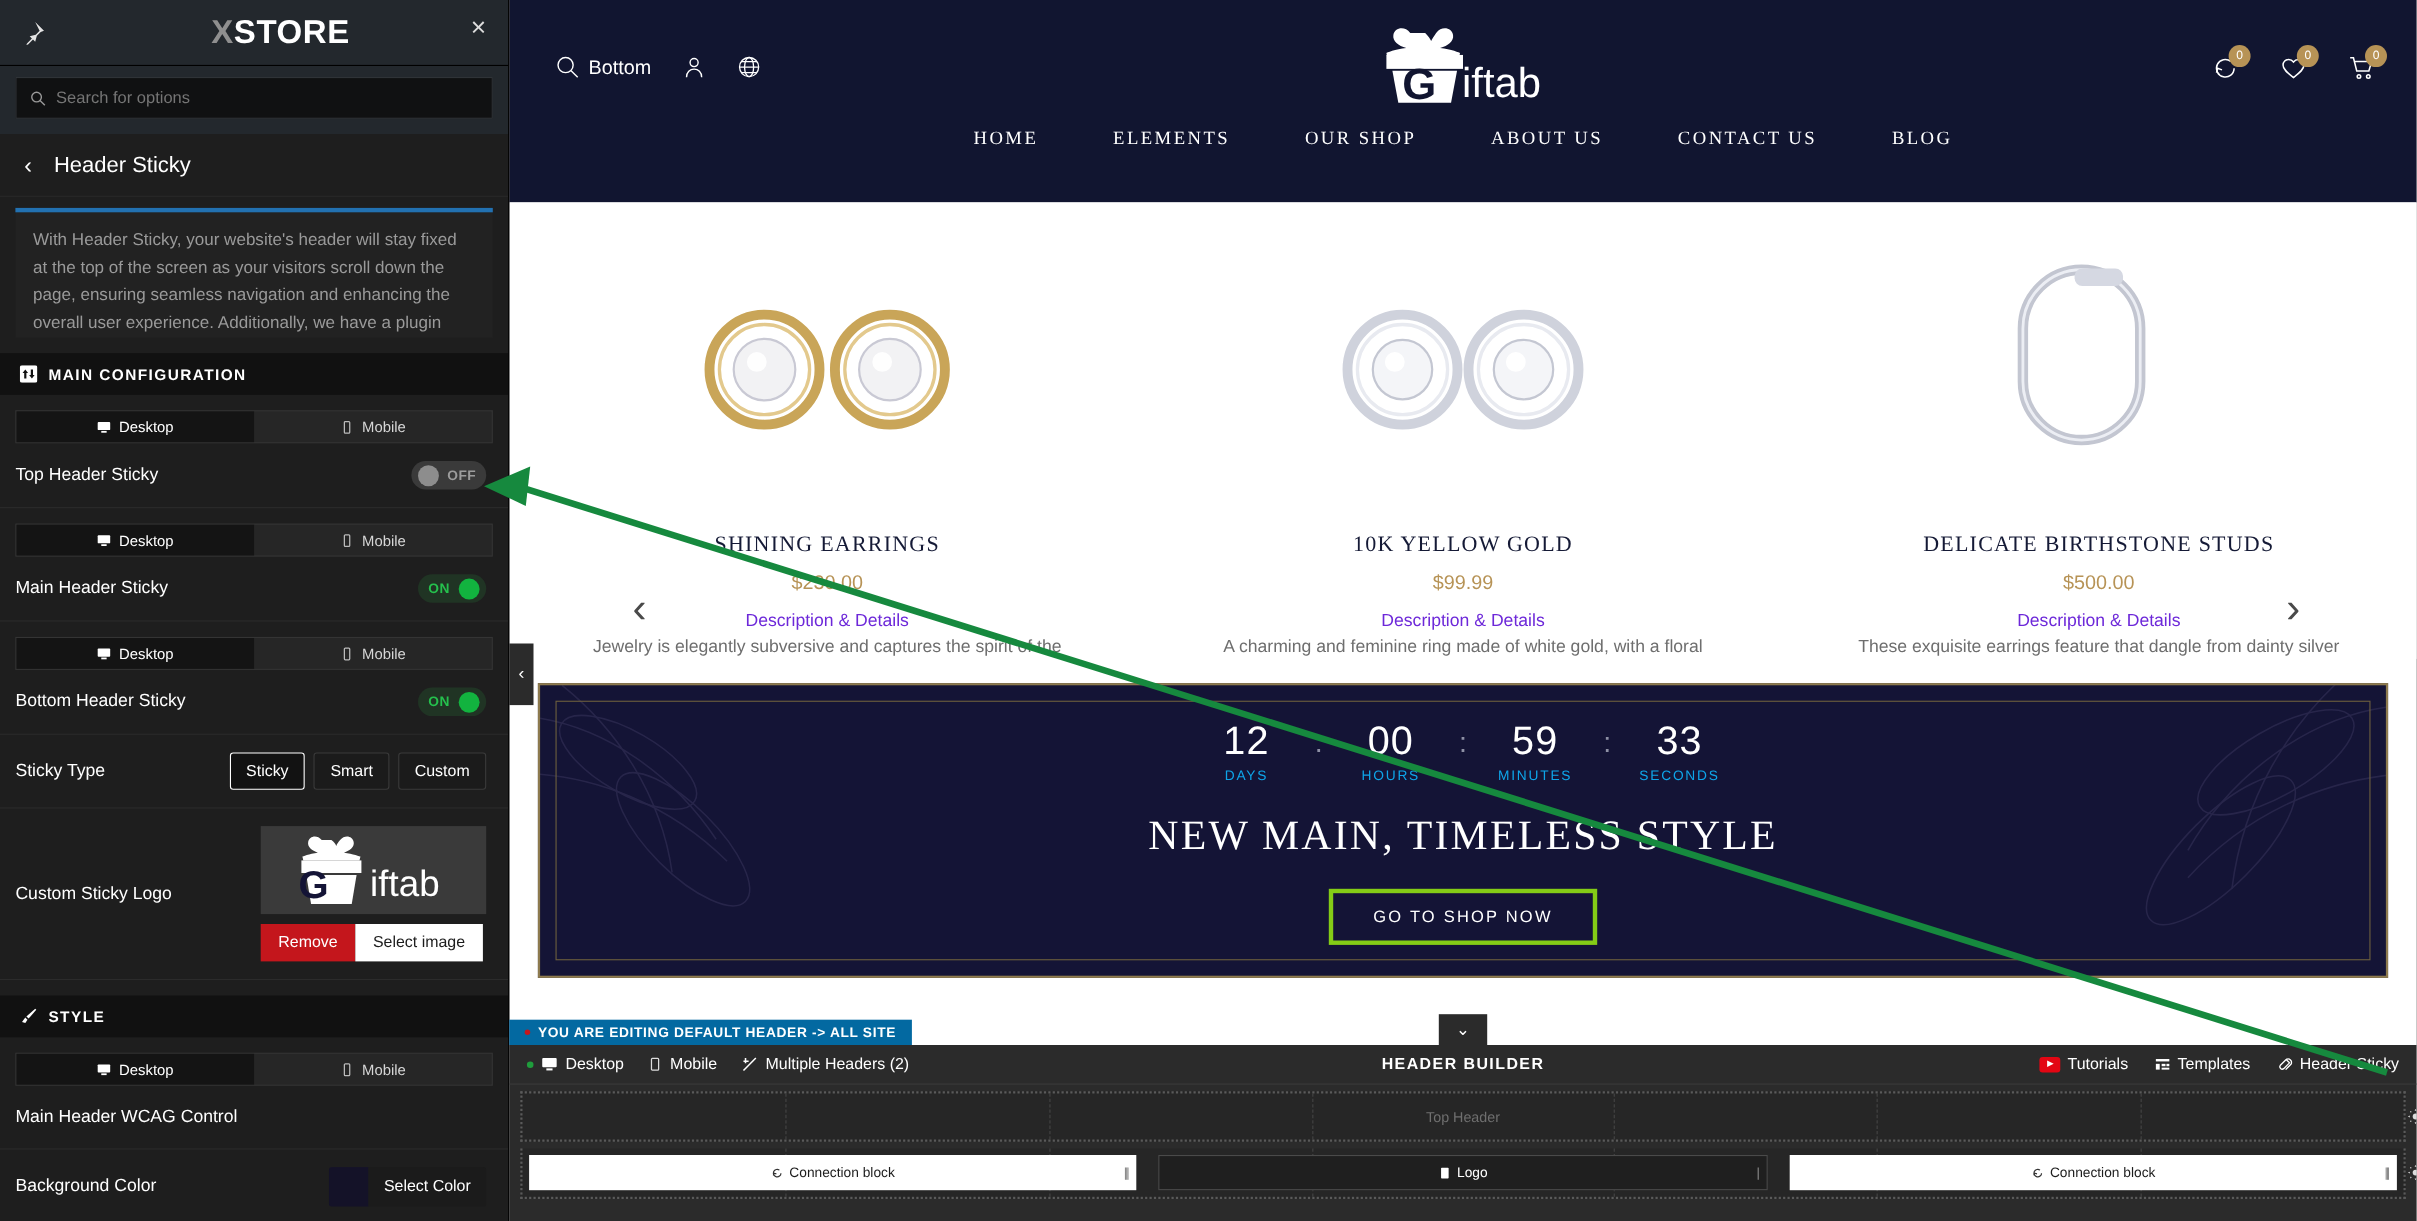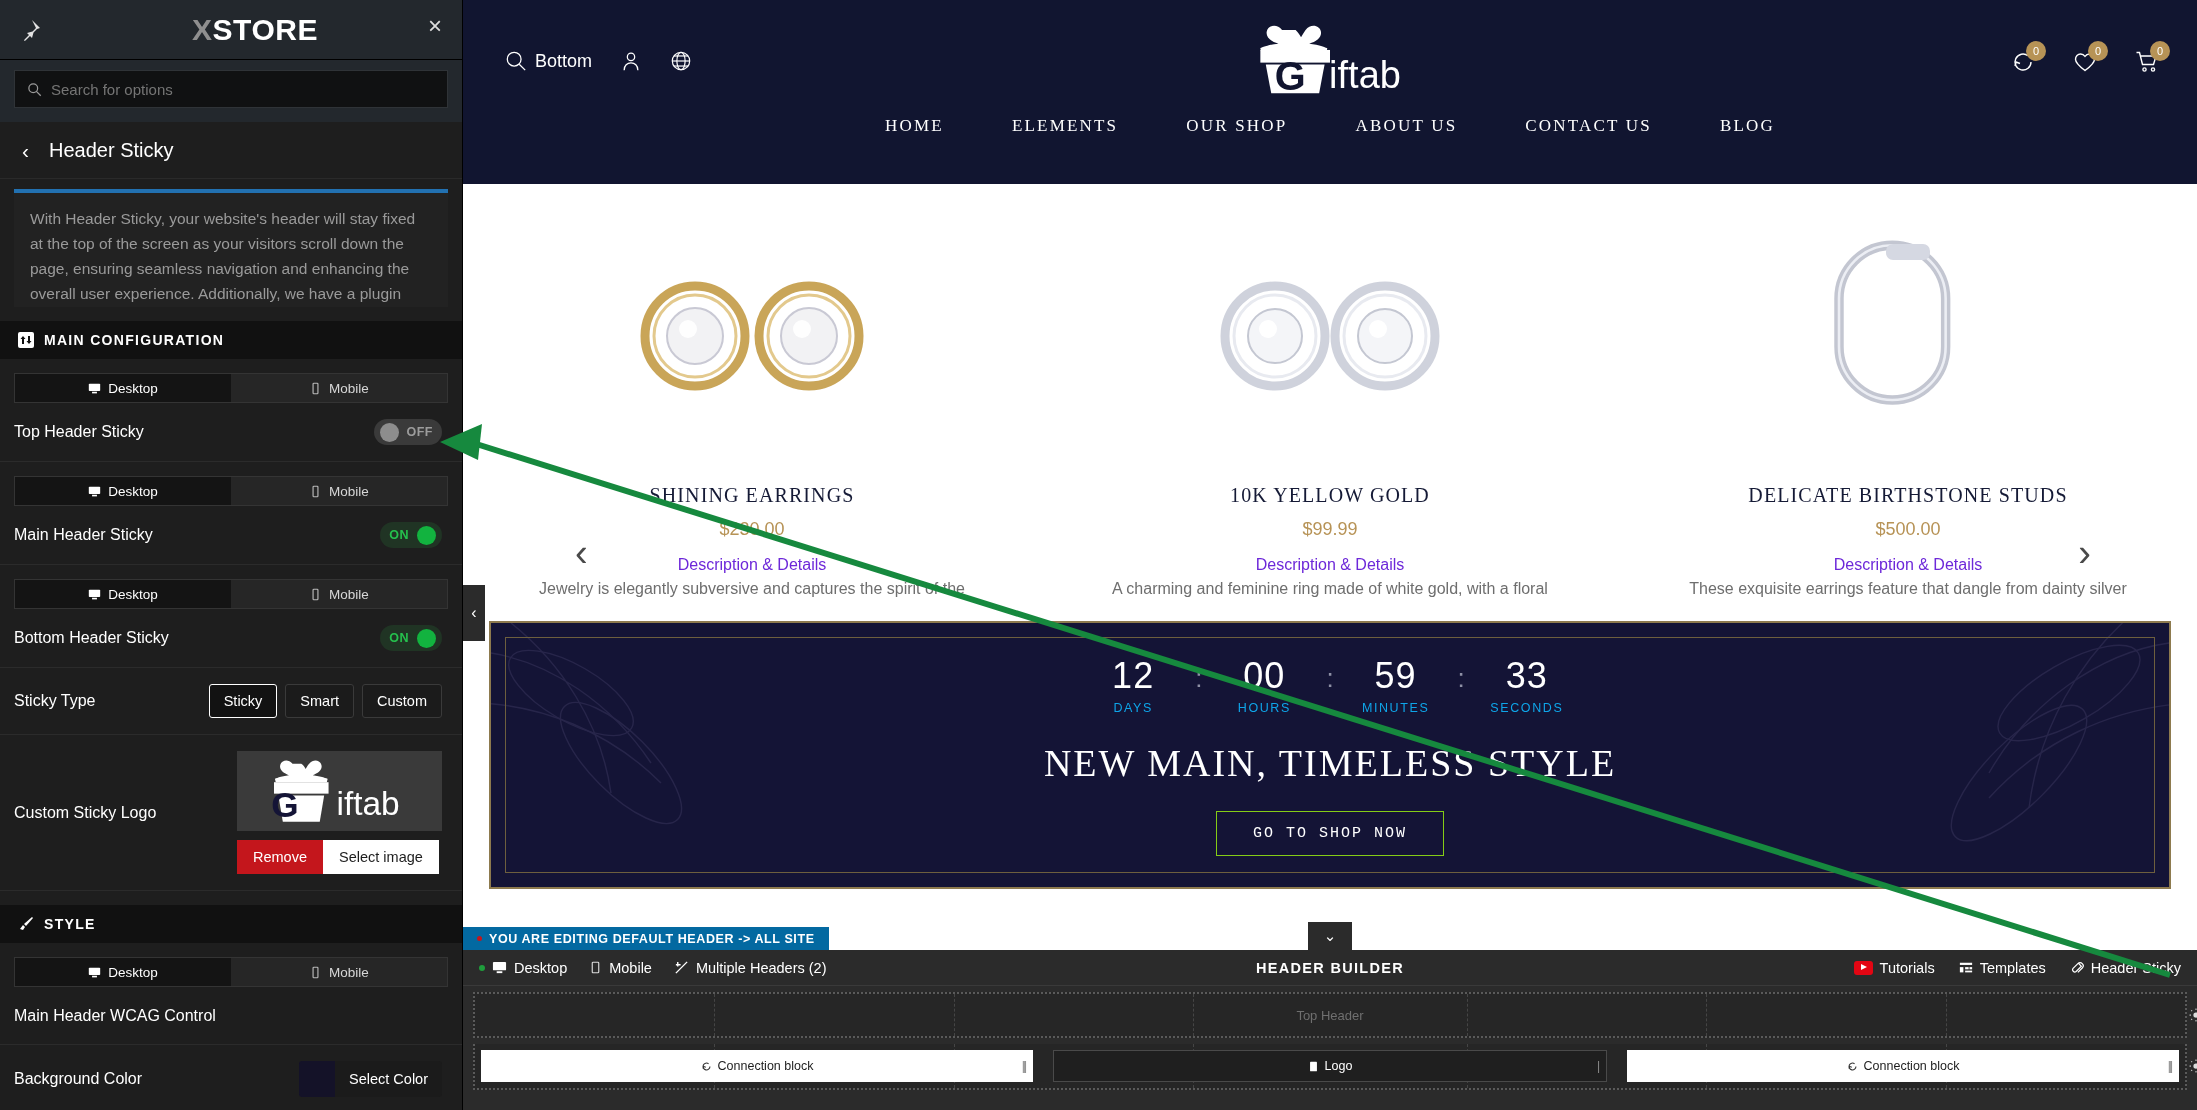--- a/index.html
+++ b/index.html
@@ -186,23 +186,23 @@
   .cd { display: flex; align-items: flex-start; gap: 20px; color: #fff; }
   .cd-unit { text-align: center; min-width: 84px; }
   .cd-num { font-size: 36px; font-weight: 300; letter-spacing: 1px; }
   .cd-lbl { font-size: 12.5px; letter-spacing: 1.6px; color: #0ea5e9; margin-top: 4px; }
   .cd-sep { font-size: 26px; color: #8e90a5; padding-top: 8px; }
   .banner-title {
     font-family: "Liberation Serif", serif; font-size: 38px; letter-spacing: 2px;
     color: #fff; margin-top: 26px;
   }
   .banner-btn {
-    margin-top: 26px; border: 1px solid #84cc16; color: #fff; background: transparent;
+    margin-top: 26px; border: 4px solid #84cc16; color: #fff; background: transparent;
     font-size: 15px; letter-spacing: 2px; padding: 13px 36px; cursor: pointer;
-    font-family: Liberation Mono, monospace;
+    font-family: Liberation Sans, sans-serif;
   }
   .leaf { position: absolute; opacity: .14; }
 
   
   .collapse-tab {
     position: absolute; left: 463px; top: 585px; width: 22px; height: 56px;
     background: #2b2b2b; color: #fff; display: flex; align-items: center;
     justify-content: center; font-size: 16px; cursor: pointer; z-index: 45;
   }
 

